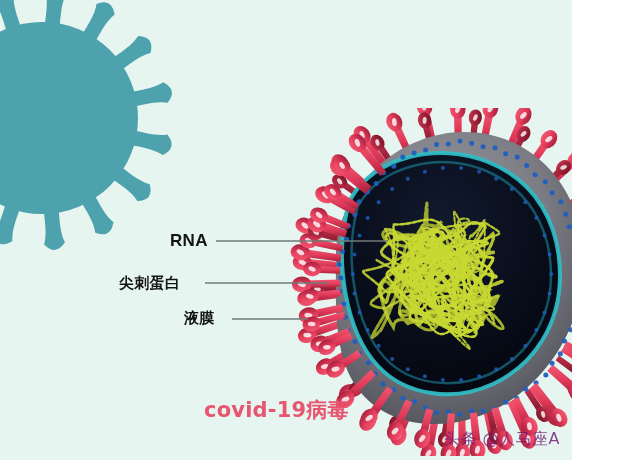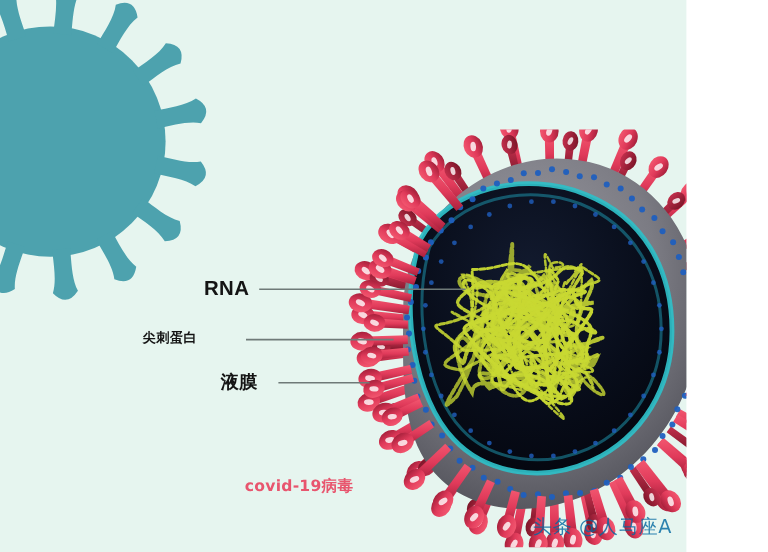--- a/index.html
+++ b/index.html
@@ -44,48 +44,48 @@
   }
   #label-rna {
     left: 170px;
     top: 231px;
     font-size: 17px;
     font-family: "Liberation Sans", "DejaVu Sans", sans-serif;
   }
   #label-spike {
     left: 119px;
     top: 274px;
-    font-size: 11px;
+    font-size: 15px;
     font-family: "DejaVu Sans", "Liberation Sans", sans-serif;
   }
   #label-membrane {
     left: 184px;
     top: 309px;
     font-size: 15px;
     font-family: "DejaVu Sans", "Liberation Sans", sans-serif;
   }
   
   #caption {
     position: absolute;
     left: 204px;
     top: 396px;
-    font-size: 13px;
+    font-size: 21px;
     font-weight: bold;
     color: #e8556e;
     white-space: nowrap;
     letter-spacing: 0.2px;
     font-family: "DejaVu Sans", "Liberation Sans", sans-serif;
   }
   
   #watermark {
     position: absolute;
     right: 12px;
     bottom: 10px;
     font-size: 16px;
-    color: #0369a1;
+    color: #701a75;
     opacity: 0.82;
     white-space: nowrap;
     letter-spacing: 0.5px;
     font-family: "DejaVu Sans", "Liberation Sans", sans-serif;
   }
   #virus3d {
     position: absolute;
     left: 288px;
     top: 108px;
     width: 330px;

